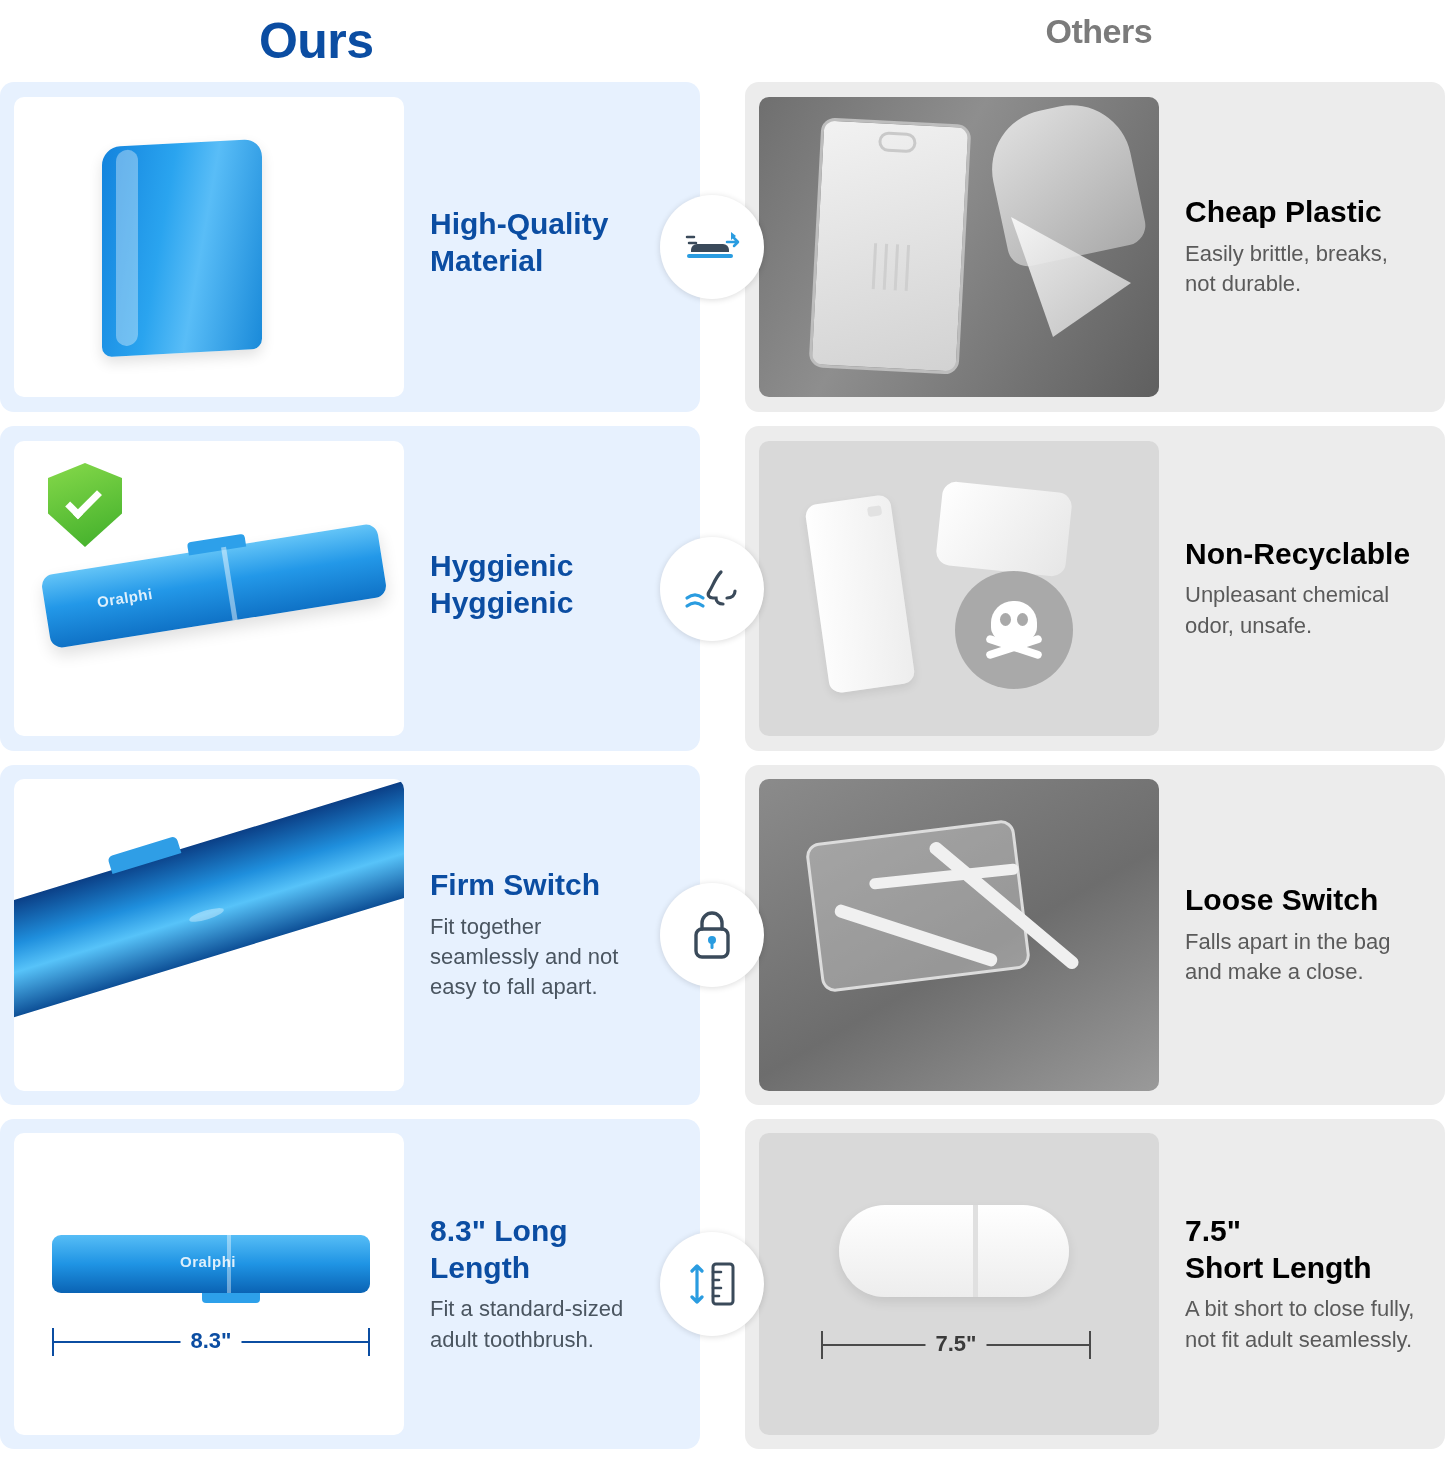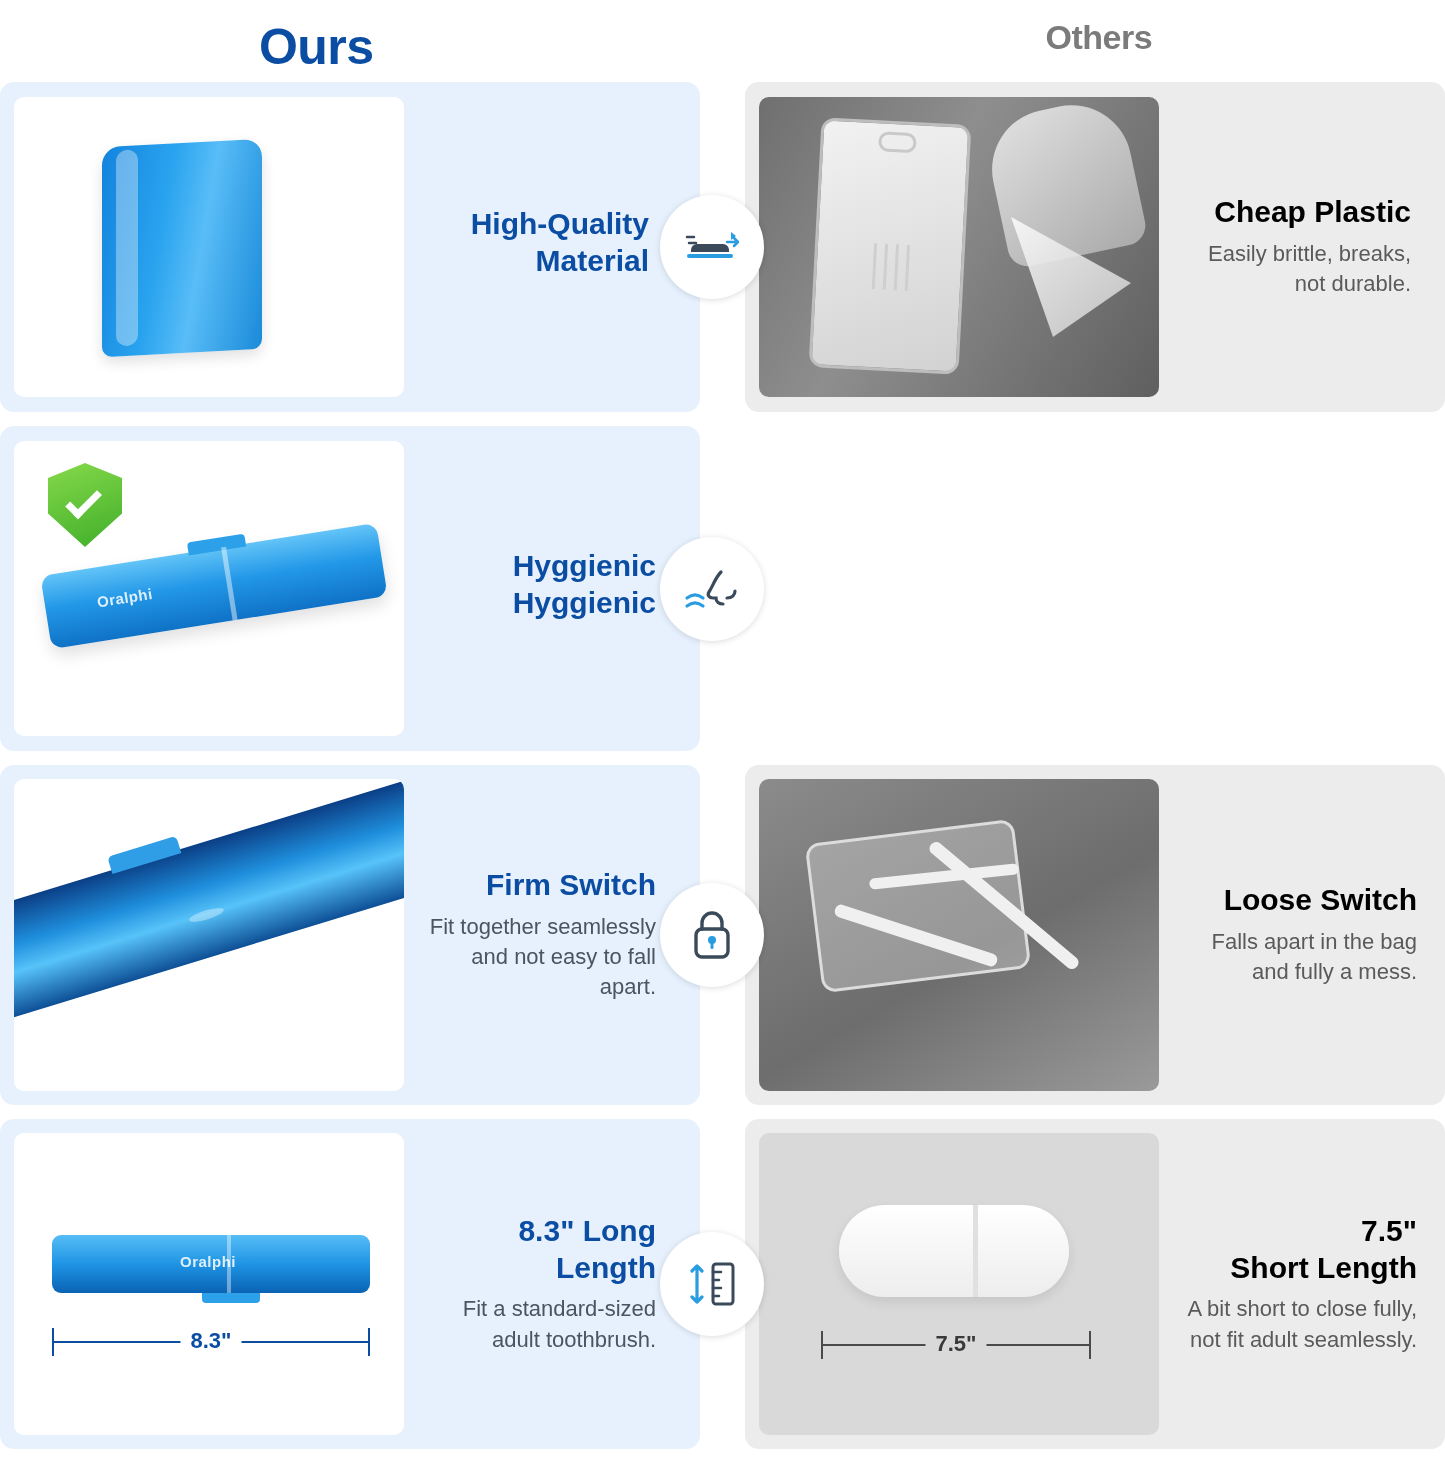--- a/index.html
+++ b/index.html
@@ -12,21 +12,21 @@
     width: 1445px; height: 1460px;
     position: relative;
     background: #ffffff;
     overflow: hidden;
   }
 
   
   .headers {
     display: flex;
     width: 100%;
-    padding-top: 18px;
+    padding-top: 12px;
     justify-content: center;
   }
   .head-col {
     width: 50%;
     text-align: center;
   }
   .head-ours {
     font-size: 50px;
     font-weight: bold;
     color: #0b4da2;
@@ -82,23 +82,22 @@
   .img-ours {
     width: 390px;
     background: #ffffff;
   }
   .img-others {
     width: 400px;
     background: #d9d9d9;
   }
 
   .txt {
-    padding-left: 16px;
+    padding-left: 26px;
     padding-right: 10px;
-    text-align: right;
   }
   .txt h3 {
     margin: 0 0 8px 0;
     font-size: 30px;
     line-height: 1.22;
     font-weight: bold;
   }
   .txt-ours h3 { color: #0b4da2; }
   .txt-others h3 { color: #000000; }
   .txt p {
@@ -454,20 +453,44 @@
 
       <div class="mid-icon">
         <svg width="62" height="50" viewBox="0 0 62 50" aria-hidden="true">
           <path d="M40 8 c-6 6 -8 14 -12 20 c-2 3 0 6 4 6 h3 c0 4 3 6 7 6" stroke="#3a4a5a" stroke-width="3.2" fill="none" stroke-linecap="round"></path>
           <path d="M46 34 c5 0 8 -3 8 -7" stroke="#3a4a5a" stroke-width="3.2" fill="none" stroke-linecap="round"></path>
           <path d="M6 34 c5 -4 11 -4 16 0" stroke="#2a9ce0" stroke-width="3.2" fill="none" stroke-linecap="round"></path>
           <path d="M6 42 c5 -4 11 -4 16 0" stroke="#2a9ce0" stroke-width="3.2" fill="none" stroke-linecap="round"></path>
         </svg>
       </div>
 
+      <div class="panel panel-others">
+        <div class="img-box img-others">
+          <div class="gray-img">
+            <div class="tube">
+                <div class="notch"></div>
+              </div>
+            <div class="cap"></div>
+            <div class="skull-badge">
+              <div class="skull">
+                <div class="bone"></div>
+                <div class="bone2"></div>
+                <div class="head"></div>
+                <div class="eye l"></div>
+                <div class="eye r"></div>
+                <div class="jaw"></div>
+              </div>
+            </div>
+          </div>
+        </div>
+        <div class="txt txt-others" style="width:268px">
+          <h3>Non-Recyclable</h3>
+          <p>Unpleasant chemical odor, unsafe.</p>
+        </div>
+      </div>
     </div>
 
     <div class="row row3">
       <div class="panel panel-ours">
         <div class="img-box img-ours">
           <div class="diag-case">
             <div class="tab2"></div>
             <div class="ellipse"></div>
           </div>
         </div>
@@ -491,21 +514,21 @@
           <div class="gray-img">
             <div class="bag-bg"></div>
             <div class="bag-case"></div>
             <div class="brush b1"></div>
             <div class="brush b2"></div>
             <div class="brush b3"></div>
           </div>
         </div>
         <div class="txt txt-others" style="width:268px">
           <h3>Loose Switch</h3>
-          <p>Falls apart in the bag and fully a mess.</p>
+          <p>Falls apart in the bag and make a close.</p>
         </div>
       </div>
     </div>
 
     <div class="row row4">
       <div class="panel panel-ours">
         <div class="img-box img-ours">
           <div class="flat-case">
             <div class="seam2"></div>
             <div class="tabf"></div>

